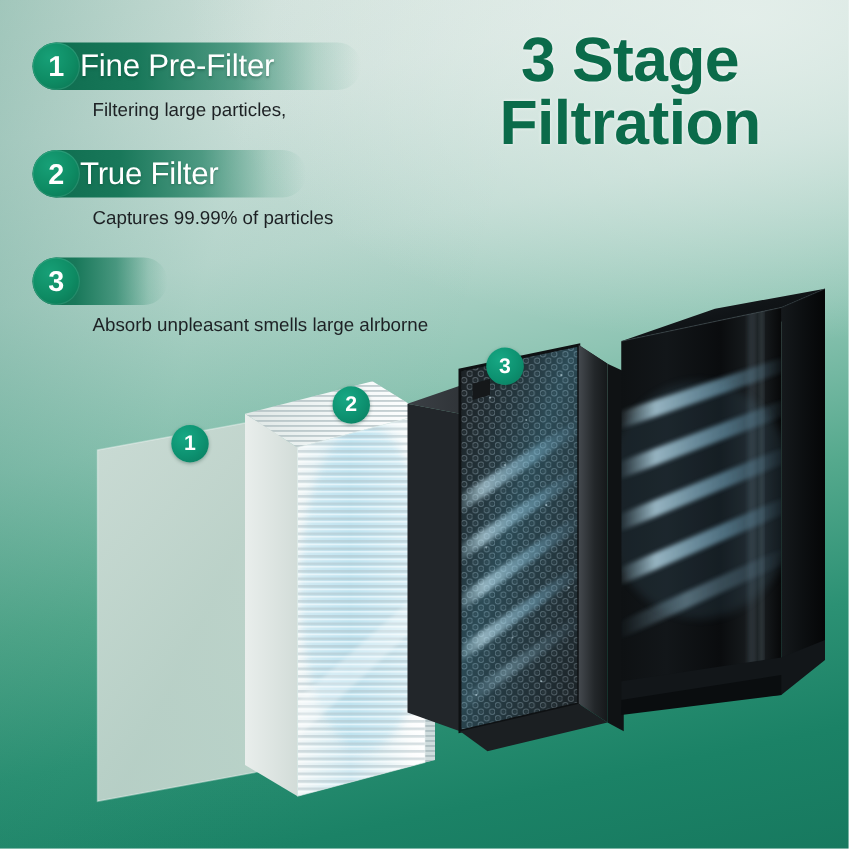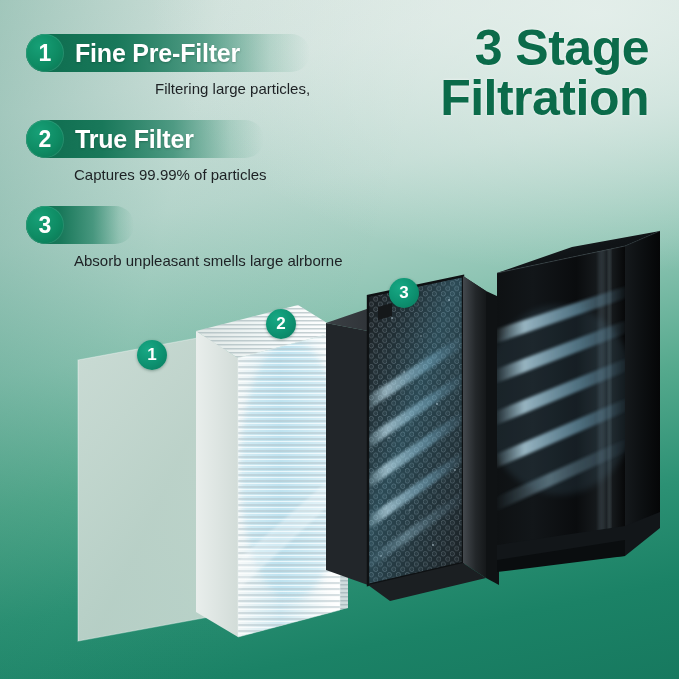--- a/index.html
+++ b/index.html
@@ -36,21 +36,21 @@
     background: radial-gradient(120% 70% at 88% 2%, rgba(230,240,236,.85) 0%, rgba(230,240,236,0) 55%);
     pointer-events: none;
   }
 
   
   .title {
     position: absolute;
     right: 30px;
     top: 24px;
     width: 290px;
-    text-align: right;
+    text-align: center;
     color: #0b6b4a;
     font-size: 50px;
     line-height: 0.99;
     font-weight: 700;
     letter-spacing: -0.5px;
     text-shadow: 0 0 3px rgba(255,255,255,.75);
   }
   .title .tline { display:block; white-space: nowrap; }
 
   
@@ -77,35 +77,33 @@
     font-size: 23px;
     font-weight: 700;
     display: flex;
     align-items: center;
     justify-content: center;
     box-shadow: 0 0 0 1px rgba(255,255,255,.10) inset;
   }
   .headTitle {
     color: #ffffff;
     font-size: 25px;
-    font-weight: 700;
-    margin-left: 11px;
+    font-weight: 400;
     letter-spacing: -0.2px;
     white-space: nowrap;
     text-shadow: 0 1px 2px rgba(0,60,40,.35);
     text-align: center;
   }
   .desc {
     margin-top: 7px;
     margin-left: 48px;
     color: #1d2124;
     font-size: 15px;
     line-height: 1.32;
     max-width: 340px;
-    text-align: right;
   }
   .desc .dl { display: block; white-space: nowrap; }
 
   
   #scene { position: absolute; left: 0; top: 0; width: 679px; height: 679px; pointer-events: none; }
 
   
   .stageBadge {
     position: absolute;
     width: 30px; height: 30px;

